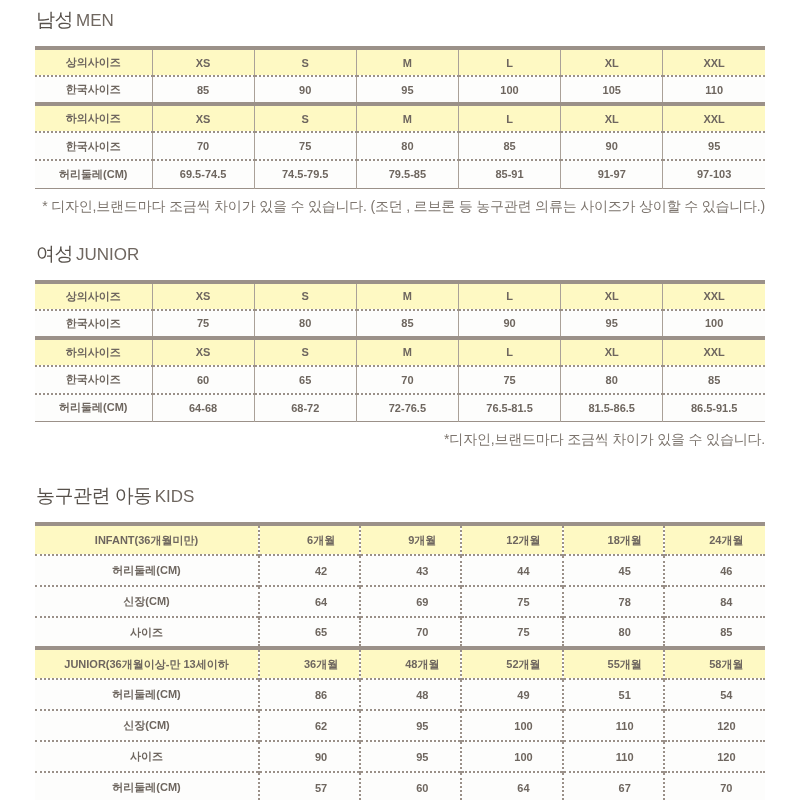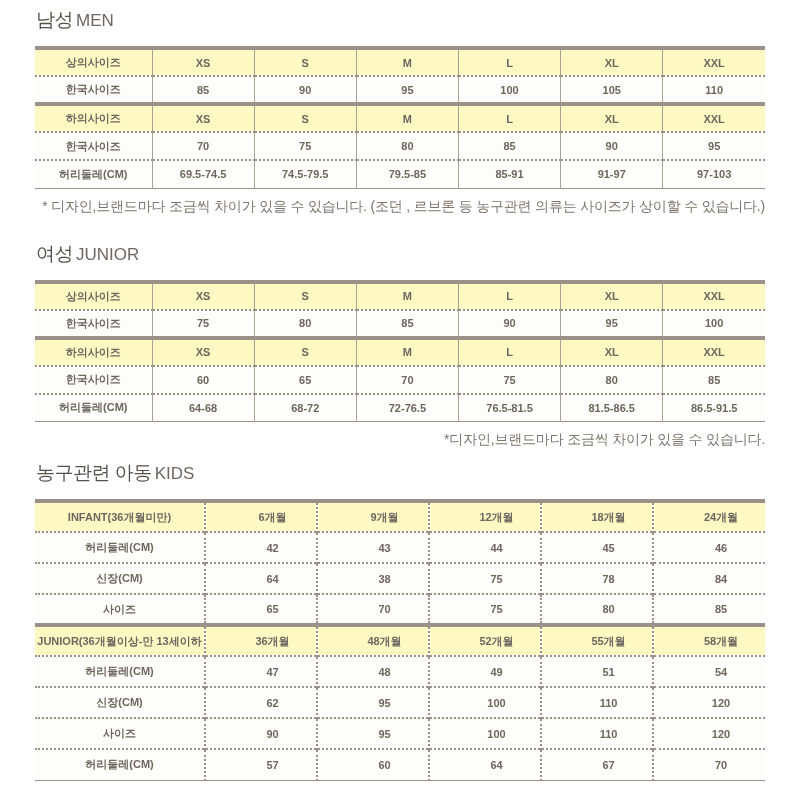--- a/index.html
+++ b/index.html
@@ -30,24 +30,24 @@
 
   
   table.adult td + td { border-left:1px solid #aaa198; }
   table.kids  td + td { border-left:2px dotted #9a9088;padding-left:23px; }
 
   
   tr.sep td   { border-top:2px dotted #9a9088; }
   tr.group td { border-top:4px solid #9b9189; }
 
   table.adult td.label { width:117px; }
-  table.kids  td.label { width:170px;margin-left:17px; }
+  table.kids  td.label { width:224px;margin-left:17px; }
 
   .note { margin:9px 0 24px 1px; font-size:14px; color:#7c746d; letter-spacing:-0.2px;text-align:right; }
-  .note.short { margin-bottom:10px; }
+  .note.short { margin-bottom:33px; }
 </style>
 </head>
 <body>
 
 <div class="page">
 
   <section>
     <h2 class="section-title">
       <span class="t-ko">남성</span><span class="t-en">MEN</span>
     </h2>
@@ -181,21 +181,21 @@
             <td class="label">허리둘레(CM)</td>
             <td>42</td>
             <td>43</td>
             <td>44</td>
             <td>45</td>
             <td>46</td>
           </tr>
           <tr class="sep">
             <td class="label">신장(CM)</td>
             <td>64</td>
-            <td>38</td>
+            <td>69</td>
             <td>75</td>
             <td>78</td>
             <td>84</td>
           </tr>
           <tr class="sep">
             <td class="label">사이즈</td>
             <td>65</td>
             <td>70</td>
             <td>75</td>
             <td>80</td>
@@ -206,21 +206,21 @@
           <tr class="hdr group">
             <td class="label">JUNIOR(36개월이상-만 13세이하</td>
             <td>36개월</td>
             <td>48개월</td>
             <td>52개월</td>
             <td>55개월</td>
             <td>58개월</td>
           </tr>
           <tr class="sep">
             <td class="label">허리둘레(CM)</td>
-            <td>47</td>
+            <td>86</td>
             <td>48</td>
             <td>49</td>
             <td>51</td>
             <td>54</td>
           </tr>
           <tr class="sep">
             <td class="label">신장(CM)</td>
             <td>62</td>
             <td>95</td>
             <td>100</td>

